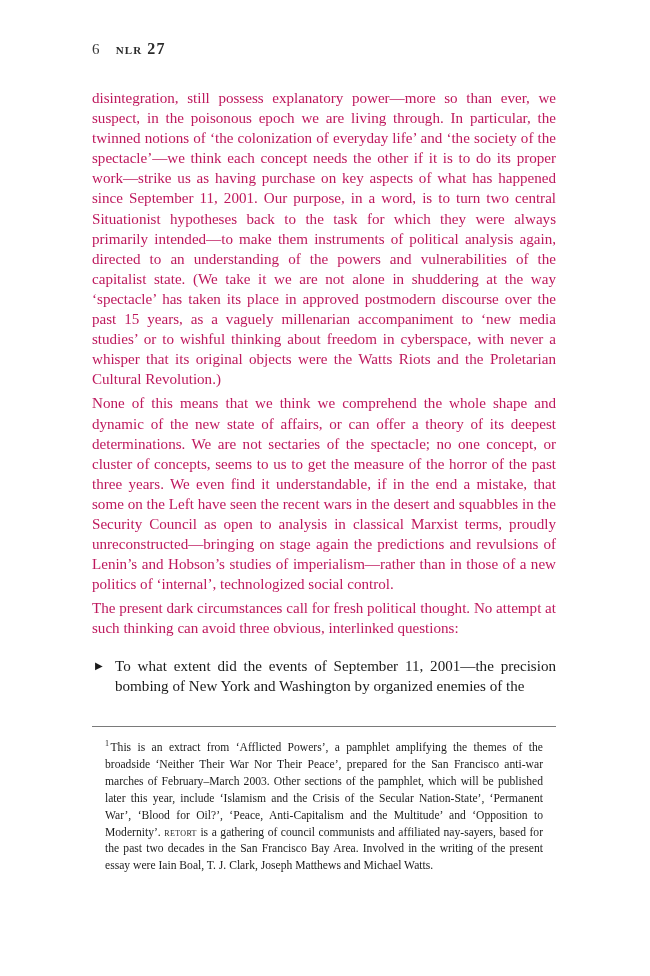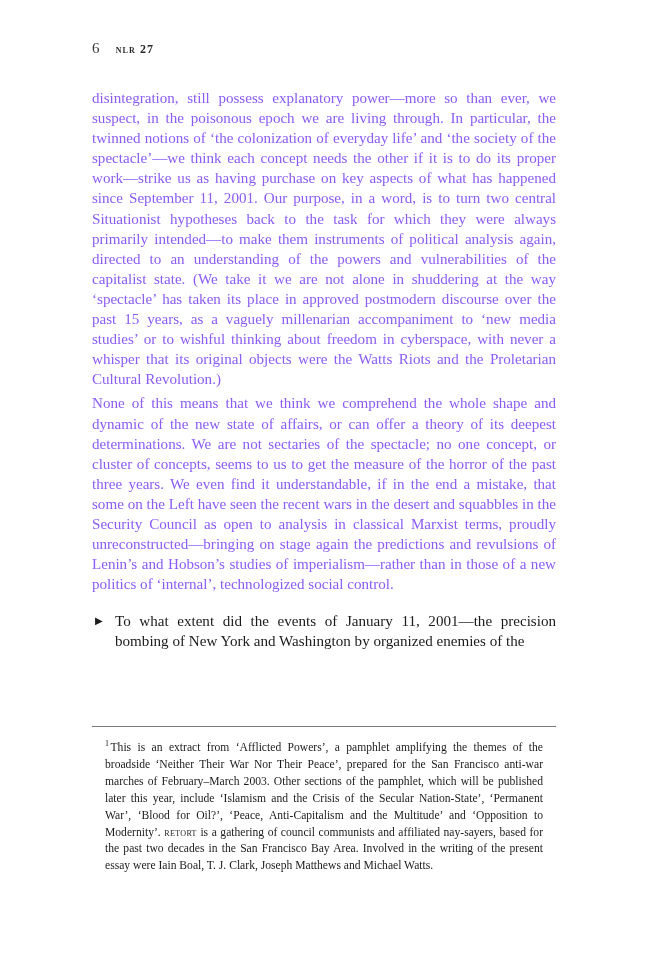--- a/index.html
+++ b/index.html
@@ -37,37 +37,37 @@
     color: #3a3a3a;
     margin-bottom: 28px;
     height: 20px;
   }
   .folio {
     font-size: 15px;
     margin-right: 16px;
     letter-spacing: 0.2px;
   }
   .journal-title {
-    font-size: 12px;
+    font-size: 16px;
     font-variant: small-caps;
     text-transform: lowercase;
     letter-spacing: 1.1px;
     font-weight: 600;
     color: #2b2b2b;
   }
 
   
   .body-text p {
     margin: 0 0 0 0;
     font-size: 15.1px;
     line-height: 20.1px;
     text-align: justify;
     text-justify: inter-word;
     hyphens: manual;
-    color: #8b5cf6;
+    color: #be185d;
     letter-spacing: -0.01px;
   }
   .body-text p + p {
     margin-top: 4px;
   }
 
   
   .bullet-list {
     margin: 17px 0 0 0;
     padding: 0;
@@ -130,26 +130,27 @@
   <div class="content">
 
     <div class="running-head">
       <span class="folio">6</span>
       <span class="journal-title">NLR 27</span>
     </div>
 
     <div class="body-text">
       <p>disintegration, still possess explanatory power—more so than ever, we suspect, in the poisonous epoch we are living through. In particular, the twinned notions of ‘the colonization of everyday life’ and ‘the society of the spectacle’—we think each concept needs the other if it is to do its proper work—strike us as having purchase on key aspects of what has happened since September 11, 2001. Our purpose, in a word, is to turn two central Situationist hypotheses back to the task for which they were always primarily intended—to make them instruments of political analysis again, directed to an understanding of the powers and vulner­abilities of the capitalist state. (We take it we are not alone in shuddering at the way ‘spectacle’ has taken its place in approved postmodern dis­course over the past 15 years, as a vaguely millenarian accompaniment to ‘new media studies’ or to wishful thinking about freedom in cyberspace, with never a whisper that its original objects were the Watts Riots and the Proletarian Cultural Revolution.)</p>
       <p>None of this means that we think we comprehend the whole shape and dynamic of the new state of affairs, or can offer a theory of its deepest determinations. We are not sectaries of the spectacle; no one concept, or cluster of concepts, seems to us to get the measure of the horror of the past three years. We even find it understandable, if in the end a mistake, that some on the Left have seen the recent wars in the desert and squab­bles in the Security Council as open to analysis in classical Marxist terms, proudly unreconstructed—bringing on stage again the predictions and revulsions of Lenin’s and Hobson’s studies of imperialism—rather than in those of a new politics of ‘internal’, technologized social control.</p>
+      <p>The present dark circumstances call for fresh political thought. No attempt at such thinking can avoid three obvious, interlinked questions:</p>
     </div>
 
     <ul class="bullet-list">
       <li class="bullet-item">
         <span class="bullet-marker">▶</span>
-        <span>To what extent did the events of January 11, 2001—the precision bombing of New York and Washington by organized enemies of the</span>
+        <span>To what extent did the events of September 11, 2001—the precision bombing of New York and Washington by organized enemies of the</span>
       </li>
     </ul>
 
   </div>
 
   <div class="footnote-block">
     <div class="footnote-rule"></div>
     <p class="footnote-text"><span class="fn-marker">1</span><span>This is an extract from ‘Afflicted Powers’, a pamphlet amplifying the themes of the broadside ‘Neither Their War Nor Their Peace’, prepared for the San Francisco anti-war marches of February–March 2003. Other sections of the pamphlet, which will be published later this year, include ‘Islamism and the Crisis of the Secular Nation-State’, ‘Permanent War’, ‘Blood for Oil?’, ‘Peace, Anti-Capitalism and the Multitude’ and ‘Opposition to Modernity’. </span><span class="smallcaps">RETORT</span><span> is a gathering of council commu­nists and affiliated nay-sayers, based for the past two decades in the San Francisco Bay Area. Involved in the writing of the present essay were Iain Boal, T. J. Clark, Joseph Matthews and Michael Watts.</span></p>
   </div>
 

